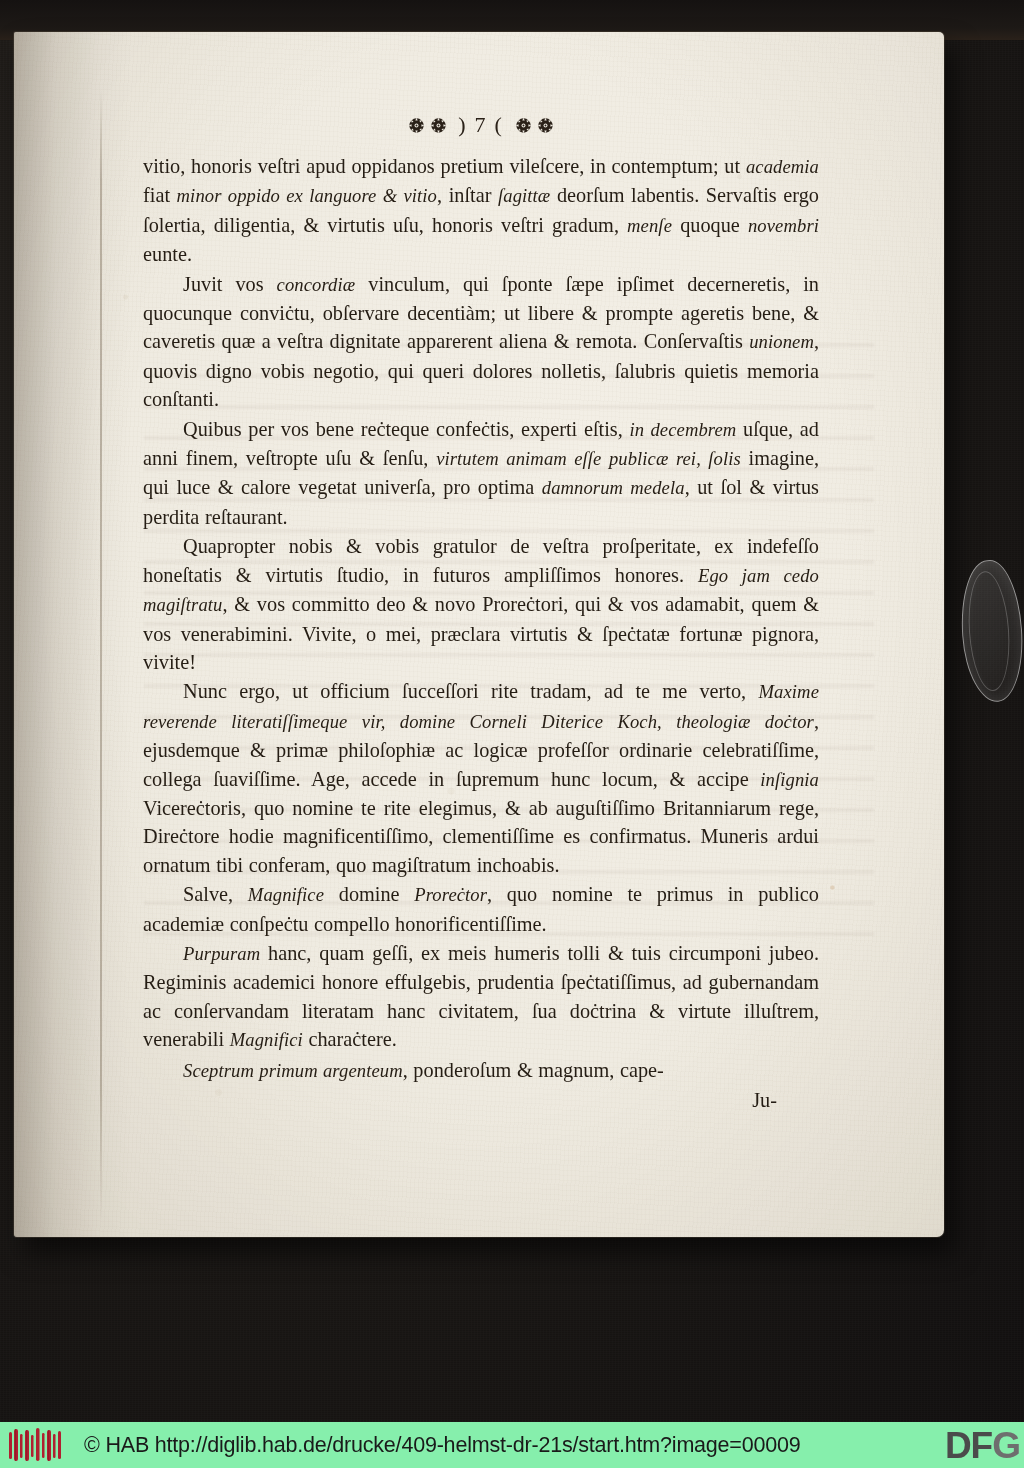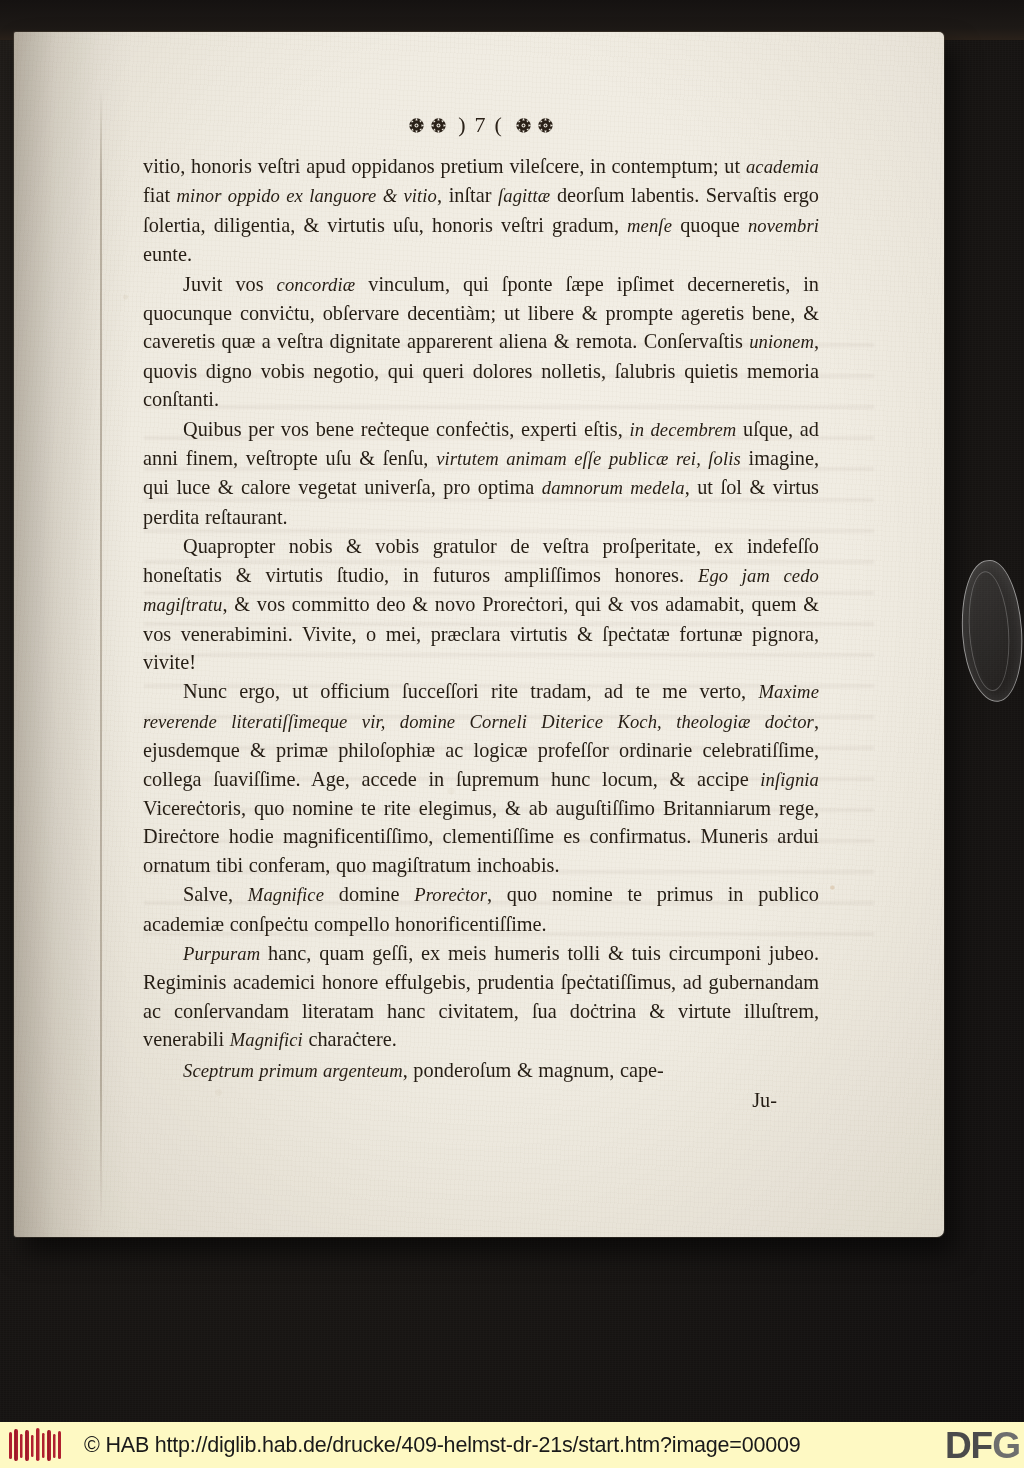--- a/index.html
+++ b/index.html
@@ -189,21 +189,21 @@
     pointer-events: none;
     background: radial-gradient(ellipse at 50% 45%, rgba(255,250,240,0) 55%, rgba(120,100,70,.07) 100%);
     mix-blend-mode: multiply;
   }
 
   
   #credit-bar {
     position: absolute;
     left: 0; bottom: 0;
     width: 1024px; height: 46px;
-    background: #fef9c3;
+    background: #86efac;
     display: flex;
     align-items: center;
     overflow: hidden;
   }
   #hab-mark {
     width: 58px; height: 36px;
     margin-left: 6px;
     flex: 0 0 auto;
     position: relative;
   }

